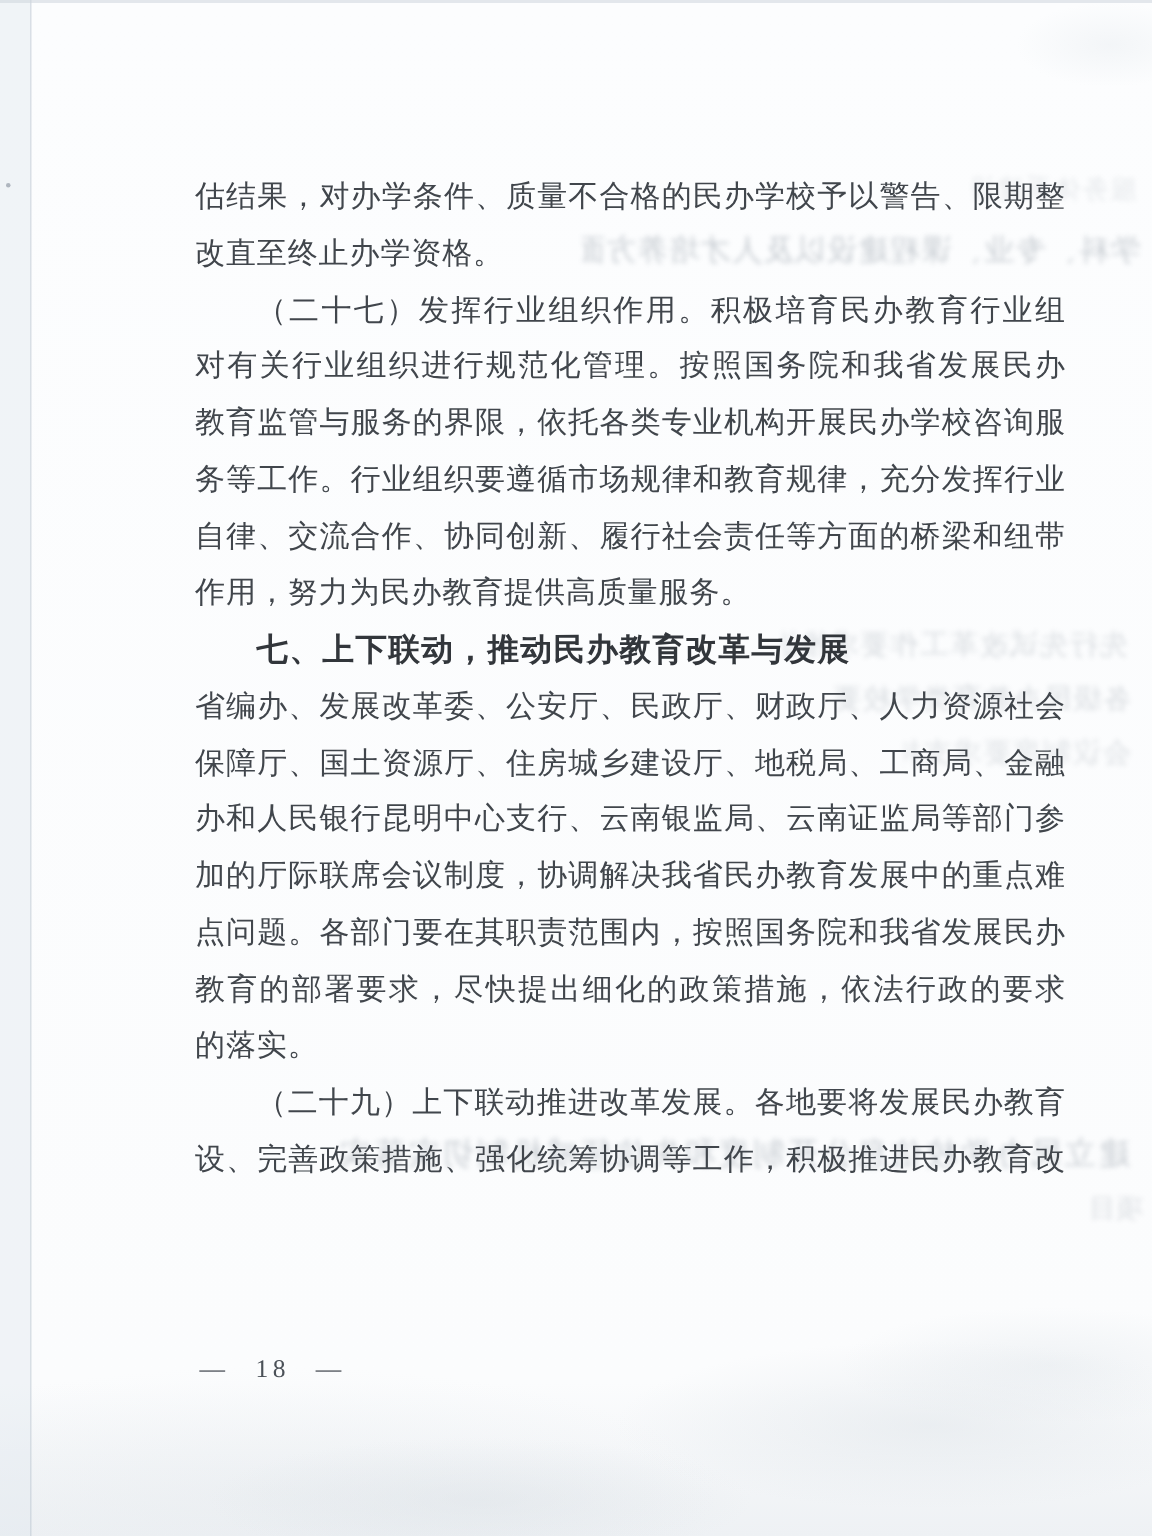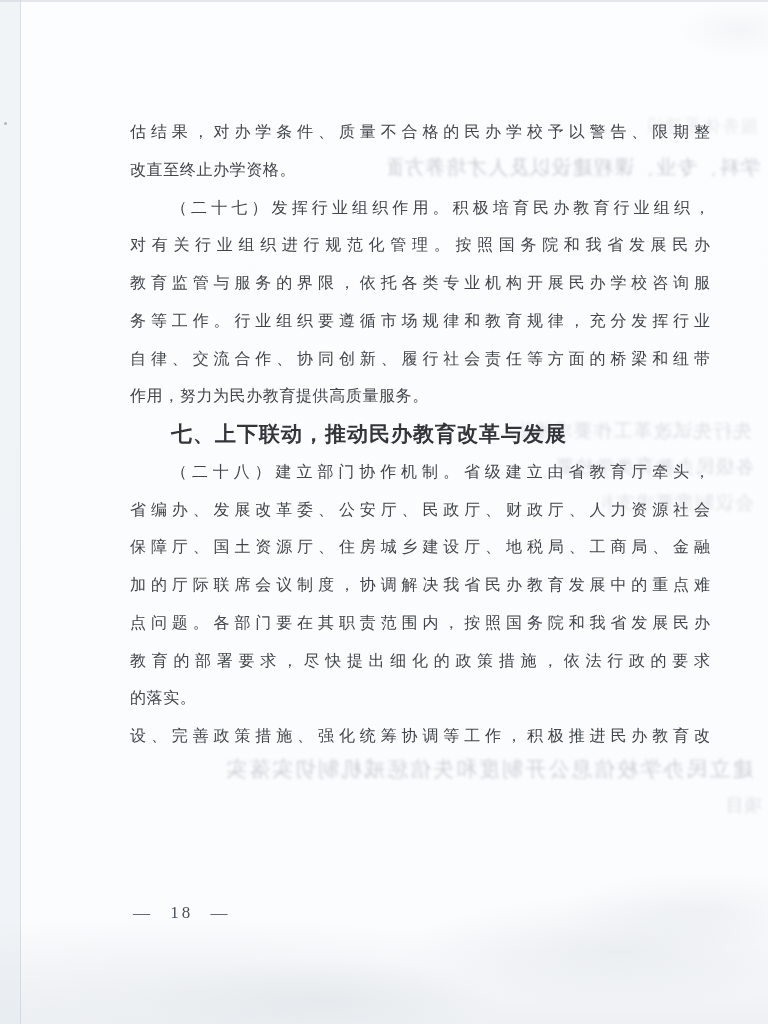--- a/index.html
+++ b/index.html
@@ -19,21 +19,21 @@
       linear-gradient(#fcfdfe, #fbfcfd 90%, #eef1f4);
   }
   .edge-top{position:absolute;left:0;top:0;right:0;height:2px;background:rgba(205,213,221,.55)}
   .fold-line{position:absolute;left:20px;top:0;width:1px;height:100%;background:rgba(187,198,210,.55)}
   .left-tint{position:absolute;left:0;top:0;width:20px;height:100%;background:rgba(226,233,240,.45)}
   .speck{position:absolute;left:4px;top:122px;width:3px;height:3px;border-radius:50%;background:#99a2ac;opacity:.75}
 
   .content{position:absolute;left:130px;top:113px;width:580px}
   .line{
     width:580px;height:37.75px;line-height:37.75px;overflow:hidden;
-    font-size:16px;color:var(--ink,#41464c);
+    font-size:20px;color:var(--ink,#41464c);
     text-align:justify;text-align-last:justify;
   }
   .line.noj{text-align:left;text-align-last:left;letter-spacing:.6px}
   .line.ind{text-indent:41px}
   .line.bold{
     font-family:"Liberation Sans","DejaVu Sans",sans-serif;
     font-weight:bold;font-size:21px;color:var(--heading_ink,#32363b);
     letter-spacing:1px;
     text-align:right;
   }
@@ -75,23 +75,24 @@
 <div class="content">
     <div class="line">估结果，对办学条件、质量不合格的民办学校予以警告、限期整</div>
     <div class="line noj">改直至终止办学资格。</div>
     <div class="line ind">（二十七）发挥行业组织作用。积极培育民办教育行业组织，</div>
     <div class="line">对有关行业组织进行规范化管理。按照国务院和我省发展民办</div>
     <div class="line">教育监管与服务的界限，依托各类专业机构开展民办学校咨询服</div>
     <div class="line">务等工作。行业组织要遵循市场规律和教育规律，充分发挥行业</div>
     <div class="line">自律、交流合作、协同创新、履行社会责任等方面的桥梁和纽带</div>
     <div class="line noj">作用，努力为民办教育提供高质量服务。</div>
     <div class="line noj ind bold">七、上下联动，推动民办教育改革与发展</div>
-    <div class="line ind">（二十八）建立部门协作机制。省级建立由省教育厅牵头，</div>
     <div class="line">省编办、发展改革委、公安厅、民政厅、财政厅、人力资源社会</div>
     <div class="line">保障厅、国土资源厅、住房城乡建设厅、地税局、工商局、金融</div>
+    <div class="line">办和人民银行昆明中心支行、云南银监局、云南证监局等部门参</div>
     <div class="line">加的厅际联席会议制度，协调解决我省民办教育发展中的重点难</div>
     <div class="line">点问题。各部门要在其职责范围内，按照国务院和我省发展民办</div>
     <div class="line">教育的部署要求，尽快提出细化的政策措施，依法行政的要求</div>
     <div class="line noj">的落实。</div>
+    <div class="line ind">（二十九）上下联动推进改革发展。各地要将发展民办教育</div>
     <div class="line">设、完善政策措施、强化统筹协调等工作，积极推进民办教育改</div>
   </div>
 
 <div class="pagenum">— 18 —</div>
 
 </body></html>

